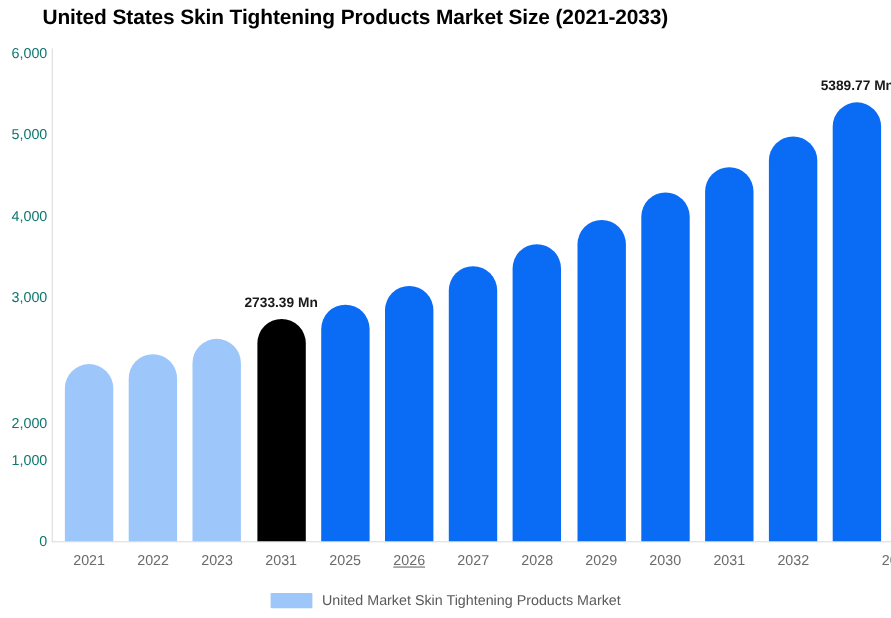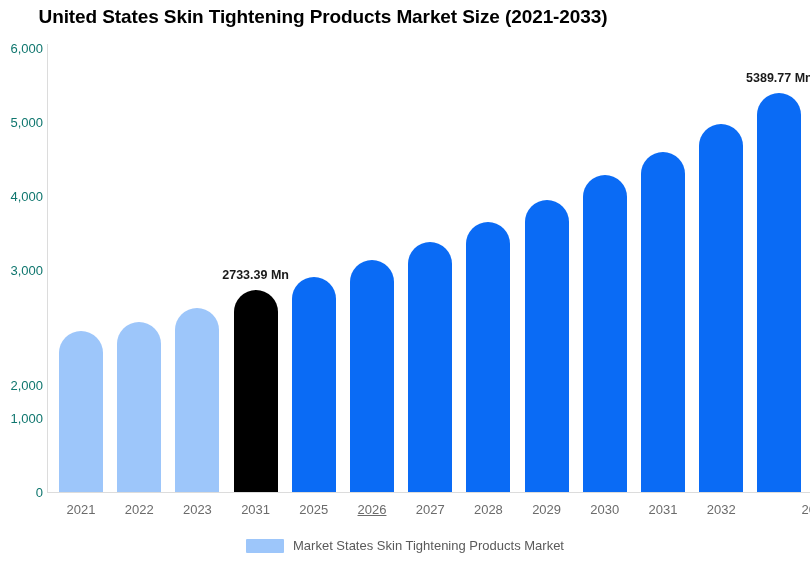--- a/index.html
+++ b/index.html
@@ -127,21 +127,21 @@
       <div class="y-tick" style="top: 418px;">1,000</div>
       <div class="y-tick" style="top: 492px;">0</div>
     </div>
   <div id="axis-line"></div>
   <div id="baseline"></div>
 
   <div id="plot-area"></div>
 
   <div id="legend">
     <div id="legend-swatch" style="background: rgb(157, 198, 250);"></div>
-    <div id="legend-label">Market States Skin Tightening Products Market</div>
+    <div id="legend-label">United Market Skin Tightening Products Market</div>
   </div>
 
 <div class="bar" style="left: 59px; width: 44px; height: 161px; top: 331px; position: absolute; background: rgb(157, 198, 250);"></div>
     <div class="x-tick" style="left: 59px; width: 44px; text-align: center;">2021</div>
     <div class="bar" style="left: 117.2px; width: 44px; height: 170px; top: 322px; position: absolute; background: rgb(157, 198, 250);"></div>
     <div class="x-tick" style="left: 117.2px; width: 44px;">2022</div>
     <div class="bar" style="left: 175.4px; width: 44px; height: 184px; top: 308px; position: absolute; background: rgb(157, 198, 250);"></div>
     <div class="x-tick" style="left: 175.4px; width: 44px;">2023</div>
     <div class="bar" style="left: 233.6px; width: 44px; height: 202px; top: 290px; position: absolute; background: rgb(0, 0, 0);"></div>
     <div class="x-tick" style="left: 233.6px; width: 44px;">2031</div>

